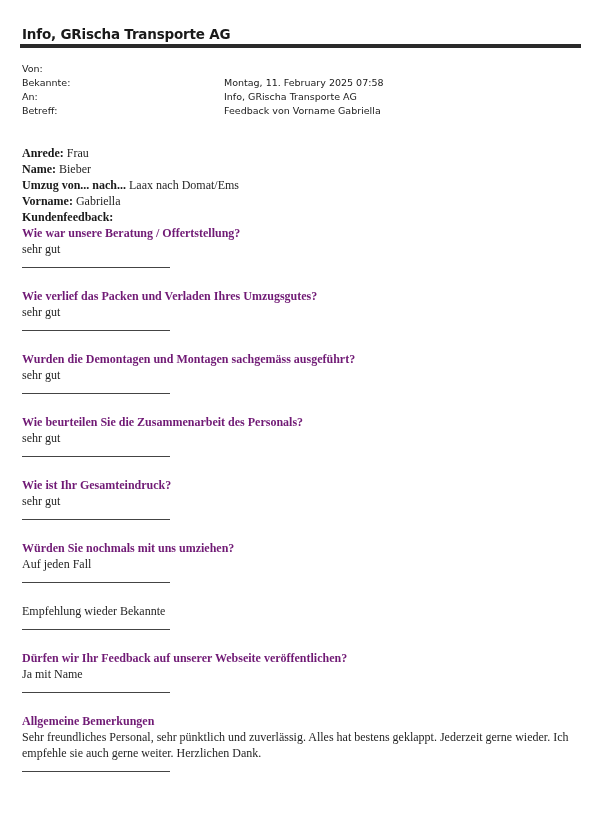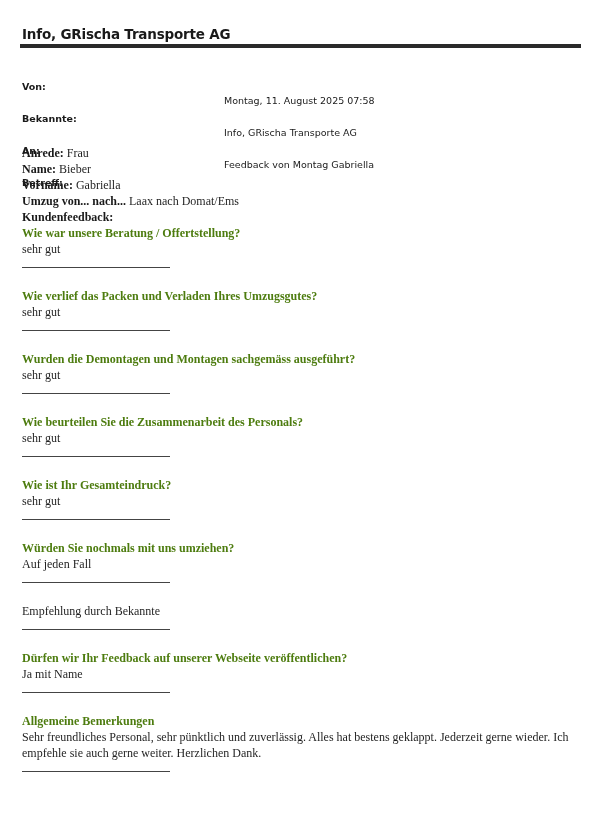--- a/index.html
+++ b/index.html
@@ -11,60 +11,60 @@
   }
   .title-rule {
     position: absolute; left: 20px; top: 44px; width: 561px; height: 4px;
     background: #2a2a2a;
   }
   .headers {
     position: absolute; left: 22px; top: 62px;
     font-family: "DejaVu Sans", sans-serif; font-size: 9.5px; line-height: 14px; color: #1a1a1a;
   }
   .hrow { display: flex; }
-  .hlabel { width: 202px; font-weight: bold; margin-top: 18px; }
+  .hlabel { width: 202px; font-weight: normal; }
   .hval { }
   .body {
     position: absolute; left: 22px; top: 145px; width: 570px;
     font-family: Liberation Serif, serif; font-size: 12px; line-height: 16px; color: #1f1f1f;
   }
   .field b { font-weight: bold; color: #1a1a1a; }
-  .q { font-weight: bold; color: #4d7c0f; }
+  .q { font-weight: bold; color: #701a75; }
   .rule { width: 148px; height: 1px; background: #444; margin-top: 10px; margin-bottom: 20px; }
   .block { }
 </style>
 </head>
 <body>
 
 <div class="title">Info, GRischa Transporte AG</div>
 <div class="title-rule"></div>
 
 <div class="headers">
   <div class="hrow">
     <span class="hlabel">Von:</span>
   </div>
   <div class="hrow">
     <span class="hlabel">Bekannte:</span>
-    <span class="hval">Montag, 11. August 2025 07:58</span>
+    <span class="hval">Montag, 11. February 2025 07:58</span>
   </div>
   <div class="hrow">
     <span class="hlabel">An:</span>
     <span class="hval">Info, GRischa Transporte AG</span>
   </div>
   <div class="hrow">
     <span class="hlabel">Betreff:</span>
-    <span class="hval">Feedback von Montag Gabriella</span>
+    <span class="hval">Feedback von Vorname Gabriella</span>
   </div>
 </div>
 
 <div class="body">
   <div class="field"><b>Anrede:</b> <span>Frau</span></div>
   <div class="field"><b>Name:</b> <span>Bieber</span></div>
+  <div class="field"><b>Umzug von... nach...</b> <span>Laax nach Domat/Ems</span></div>
   <div class="field"><b>Vorname:</b> <span>Gabriella</span></div>
-  <div class="field"><b>Umzug von... nach...</b> <span>Laax nach Domat/Ems</span></div>
   <div class="field"><b>Kundenfeedback:</b></div>
 
   <div class="block">
     <div class="q">Wie war unsere Beratung / Offertstellung?</div>
     <div class="a">sehr gut</div>
     <div class="rule"></div>
   </div>
   <div class="block">
     <div class="q">Wie verlief das Packen und Verladen Ihres Umzugsgutes?</div>
     <div class="a">sehr gut</div>
@@ -84,21 +84,21 @@
     <div class="q">Wie ist Ihr Gesamteindruck?</div>
     <div class="a">sehr gut</div>
     <div class="rule"></div>
   </div>
   <div class="block">
     <div class="q">Würden Sie nochmals mit uns umziehen?</div>
     <div class="a">Auf jeden Fall</div>
     <div class="rule"></div>
   </div>
   <div class="block">
-    <div class="a">Empfehlung durch Bekannte</div>
+    <div class="a">Empfehlung wieder Bekannte</div>
     <div class="rule"></div>
   </div>
   <div class="block">
     <div class="q">Dürfen wir Ihr Feedback auf unserer Webseite veröffentlichen?</div>
     <div class="a">Ja mit Name</div>
     <div class="rule"></div>
   </div>
   <div class="block">
     <div class="q">Allgemeine Bemerkungen</div>
     <div class="a">Sehr freundliches Personal, sehr pünktlich und zuverlässig. Alles hat bestens geklappt. Jederzeit gerne wieder. Ich empfehle sie auch gerne weiter. Herzlichen Dank.</div>

